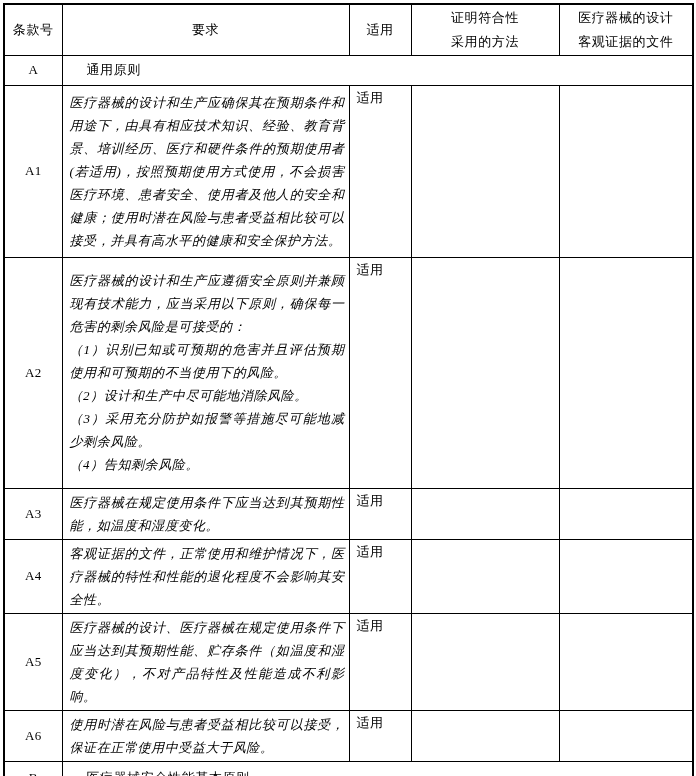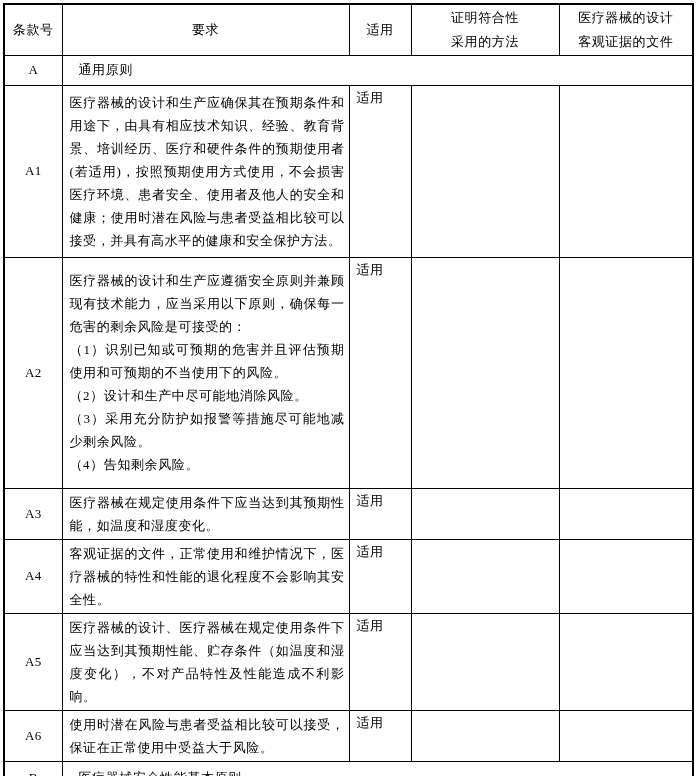--- a/index.html
+++ b/index.html
@@ -53,31 +53,32 @@
   }
   td.req {
     font-size: 13px;
     line-height: 23px;
     padding: 2px 4px 2px 7px;
     text-align: justify;
     text-align-last: left;
     vertical-align: middle;
     white-space: pre-line;
     letter-spacing: 0.6px;
+    font-style: italic;
   }
   td.app {
     font-size: 13px;
     vertical-align: top;
     padding: 3px 0 0 7px;
     letter-spacing: 0.6px;
   }
   td.section {
     font-size: 13px;
     vertical-align: middle;
-    padding-left: 16px;
+    padding-left: 24px;
     letter-spacing: 0.6px;
   }
   td.blank { background: #ffffff; }
 
   tr.rh-head { height: 51px; }
   tr.rh-a    { height: 30px; }
   tr.rh-a1   { height: 172px; }
   tr.rh-a2   { height: 231px; }
   tr.rh-a3   { height: 49px; }
   tr.rh-a4   { height: 55px; }

